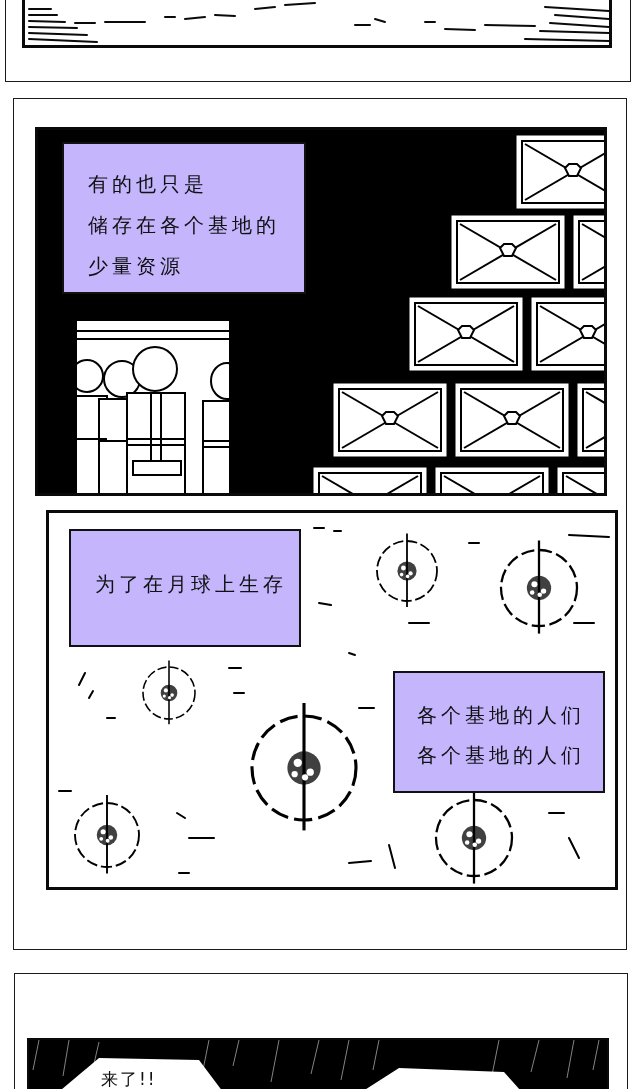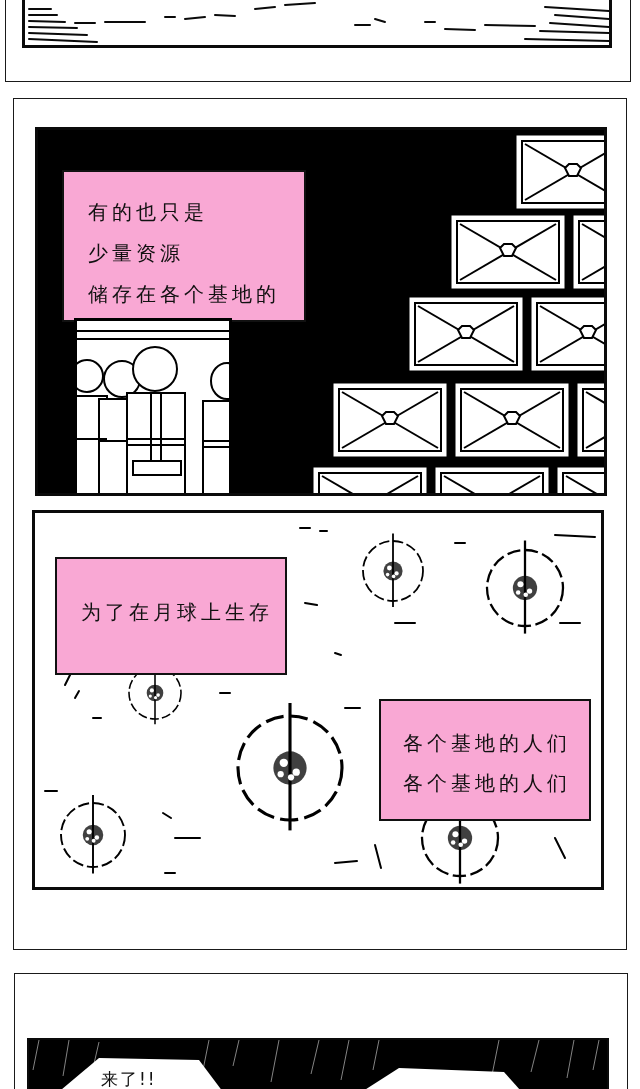--- a/index.html
+++ b/index.html
@@ -1,20 +1,20 @@
 <!DOCTYPE html>
 <html><head>
 <meta charset="utf-8">
 <style>
   html, body { margin:0; padding:0; background:#ffffff; }
   body { width:640px; height:1089px; position:relative; overflow:hidden; font-family:"DejaVu Sans", sans-serif; }
   .abs { position:absolute; }
   .page-frame { position:absolute; border:1.5px solid #1a1a1a; background:#fff; box-sizing:border-box; }
   .panel { position:absolute; border:3px solid #0a0a0a; box-sizing:border-box; overflow:hidden; }
-  .caption { position:absolute; background:#f9a8d4; border:2.5px solid #111; box-sizing:border-box; color:#111; font-family:"DejaVu Sans", sans-serif;margin-top:28px; }
+  .caption { position:absolute; background:#c4b5fd; border:2.5px solid #111; box-sizing:border-box; color:#111; font-family:"DejaVu Sans", sans-serif; }
   .caption .line { display:block; letter-spacing:4px; white-space:nowrap; }
   svg { display:block; }
 </style>
 </head>
 <body>
 
 <div class="page-frame" style="left:5px; top:-10px; width:626px; height:92px; border-top:none;"></div>
 <div class="panel" style="left:22px; top:-6px; width:590px; height:54px; background:#fff;">
   <svg width="590" height="54">
     <g stroke="#0a0a0a" stroke-width="2" stroke-linecap="round" fill="none">
@@ -67,22 +67,22 @@
     <use href="#crate" x="22" y="250"></use>
       <use href="#crate" x="144" y="250"></use>
       <use href="#crate" x="266" y="250"></use>
     <use href="#crate" x="2" y="334"></use>
       <use href="#crate" x="124" y="334"></use>
       <use href="#crate" x="246" y="334"></use>
   </svg>
 
   <div class="caption" style="left:24px; top:12px; width:244px; height:152px; padding:20px 0 0 24px; font-size:20px; line-height:41px;">
     <span class="line">有的也只是</span>
+    <span class="line">储存在各个基地的</span>
     <span class="line">少量资源</span>
-    <span class="line">储存在各个基地的</span>
   </div>
 
   <div class="abs" style="left:36px; top:188px; width:158px; height:181px; background:#fff; border:3px solid #000; border-bottom:none; box-sizing:border-box;">
     <svg width="152" height="178">
       <g stroke="#000" stroke-width="2" fill="#fff">
         <line x1="0" y1="10" x2="152" y2="10"></line>
           <line x1="0" y1="18" x2="152" y2="18"></line>
 
         <ellipse cx="10" cy="55" rx="16" ry="16"></ellipse>
         <rect x="-8" y="75" width="38" height="100"></rect>
@@ -102,21 +102,21 @@
         <rect x="126" y="80" width="40" height="100"></rect>
         <line x1="126" y1="120" x2="152" y2="120"></line>
           <line x1="126" y1="126" x2="152" y2="126"></line>
         <line x1="0" y1="118" x2="30" y2="118"></line>
           <line x1="22" y1="120" x2="50" y2="120"></line>
       </g>
     </svg>
   </div>
 </div>
 
-<div class="panel" style="left:32px; top:510px; width:572px; height:380px; background:#fff;">
+<div class="panel" style="left:46px; top:510px; width:572px; height:380px; background:#fff;">
   <svg class="abs" style="left:0; top:0;" width="566" height="374">
     <defs>
       <g id="base">
         <circle cx="0" cy="0" r="1" fill="none" stroke="#000" stroke-width="0.06" stroke-dasharray="0.35 0.12"></circle>
         <line x1="0" y1="-1.25" x2="0" y2="1.2" stroke="#000" stroke-width="0.06"></line>
         <circle cx="0" cy="0" r="0.32" fill="#000" opacity="0.75"></circle>
         <circle cx="-0.12" cy="-0.1" r="0.08" fill="#fff"></circle>
           <circle cx="0.12" cy="0.08" r="0.07" fill="#fff"></circle>
         <circle cx="0.02" cy="0.18" r="0.06" fill="#fff"></circle>
           <circle cx="-0.18" cy="0.12" r="0.06" fill="#fff"></circle>

